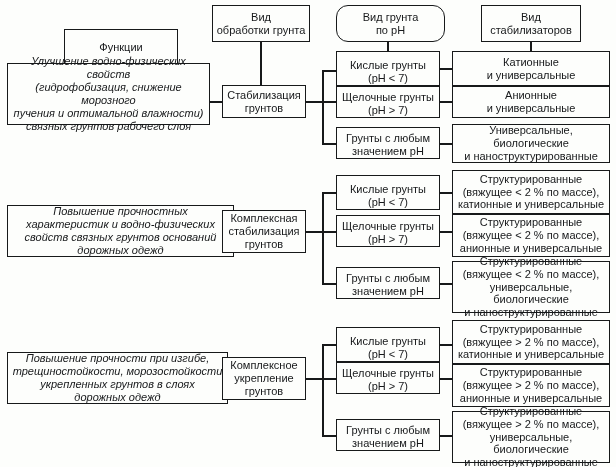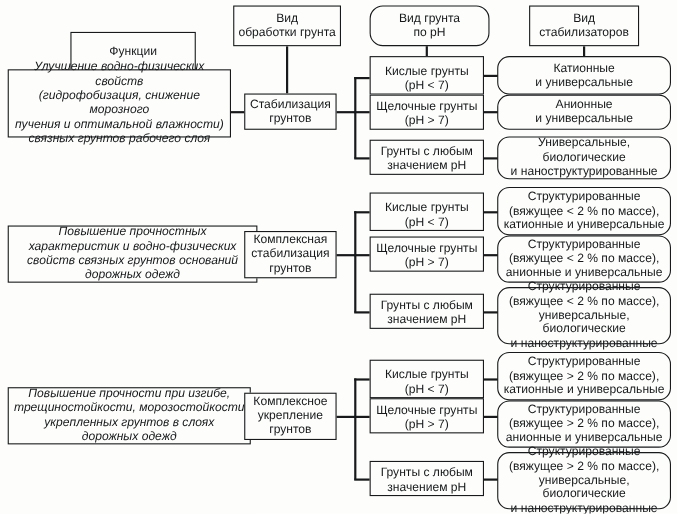--- a/index.html
+++ b/index.html
@@ -29,21 +29,21 @@
     z-index: 3;
   }
   .box span {
     display: block;
     padding: 0 3px;
   }
   .hdr { font-size: 11px; }
   .fn  { font-size: 11px; font-style: italic; }
   .proc{ font-size: 11px; }
   .ph  { font-size: 11px; align-items: flex-end; }
-  .stab{ font-size: 11px; border-radius: 11px; }
+  .stab{ font-size: 11px; }
 
   .ln {
     position: absolute;
     background: #17191a;
     z-index: 1;
   }
   .lnv { width: 1.6px; }
   .lnh { height: 1.6px; }
 </style>
 </head>

